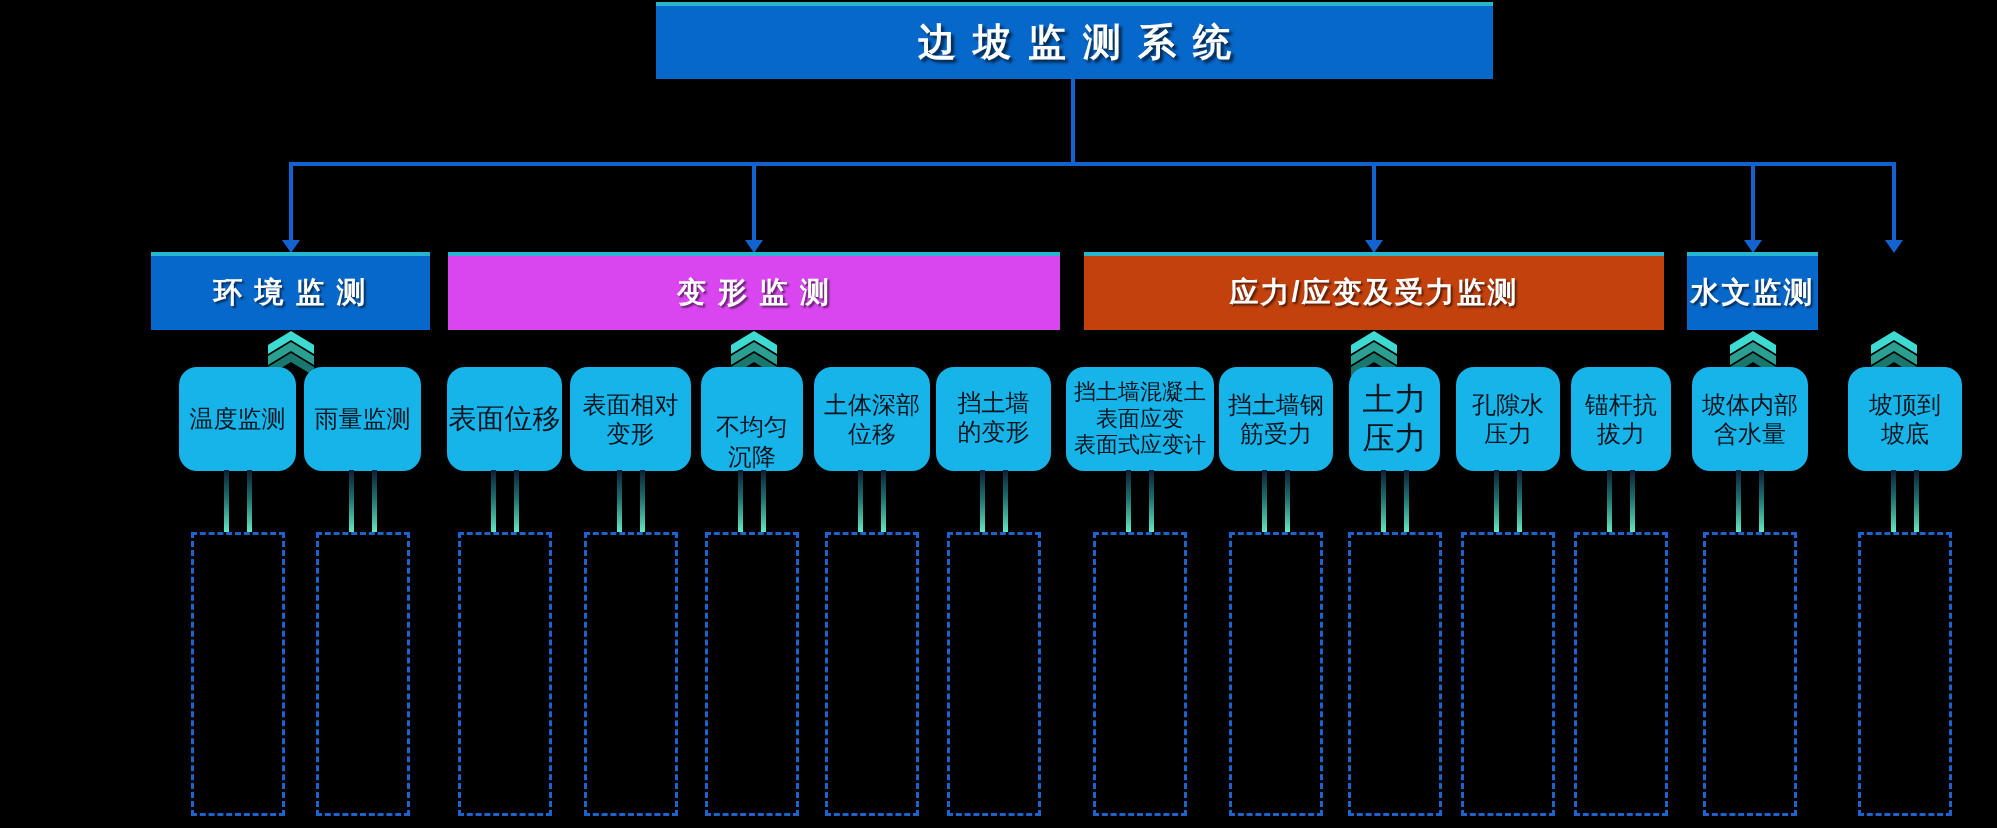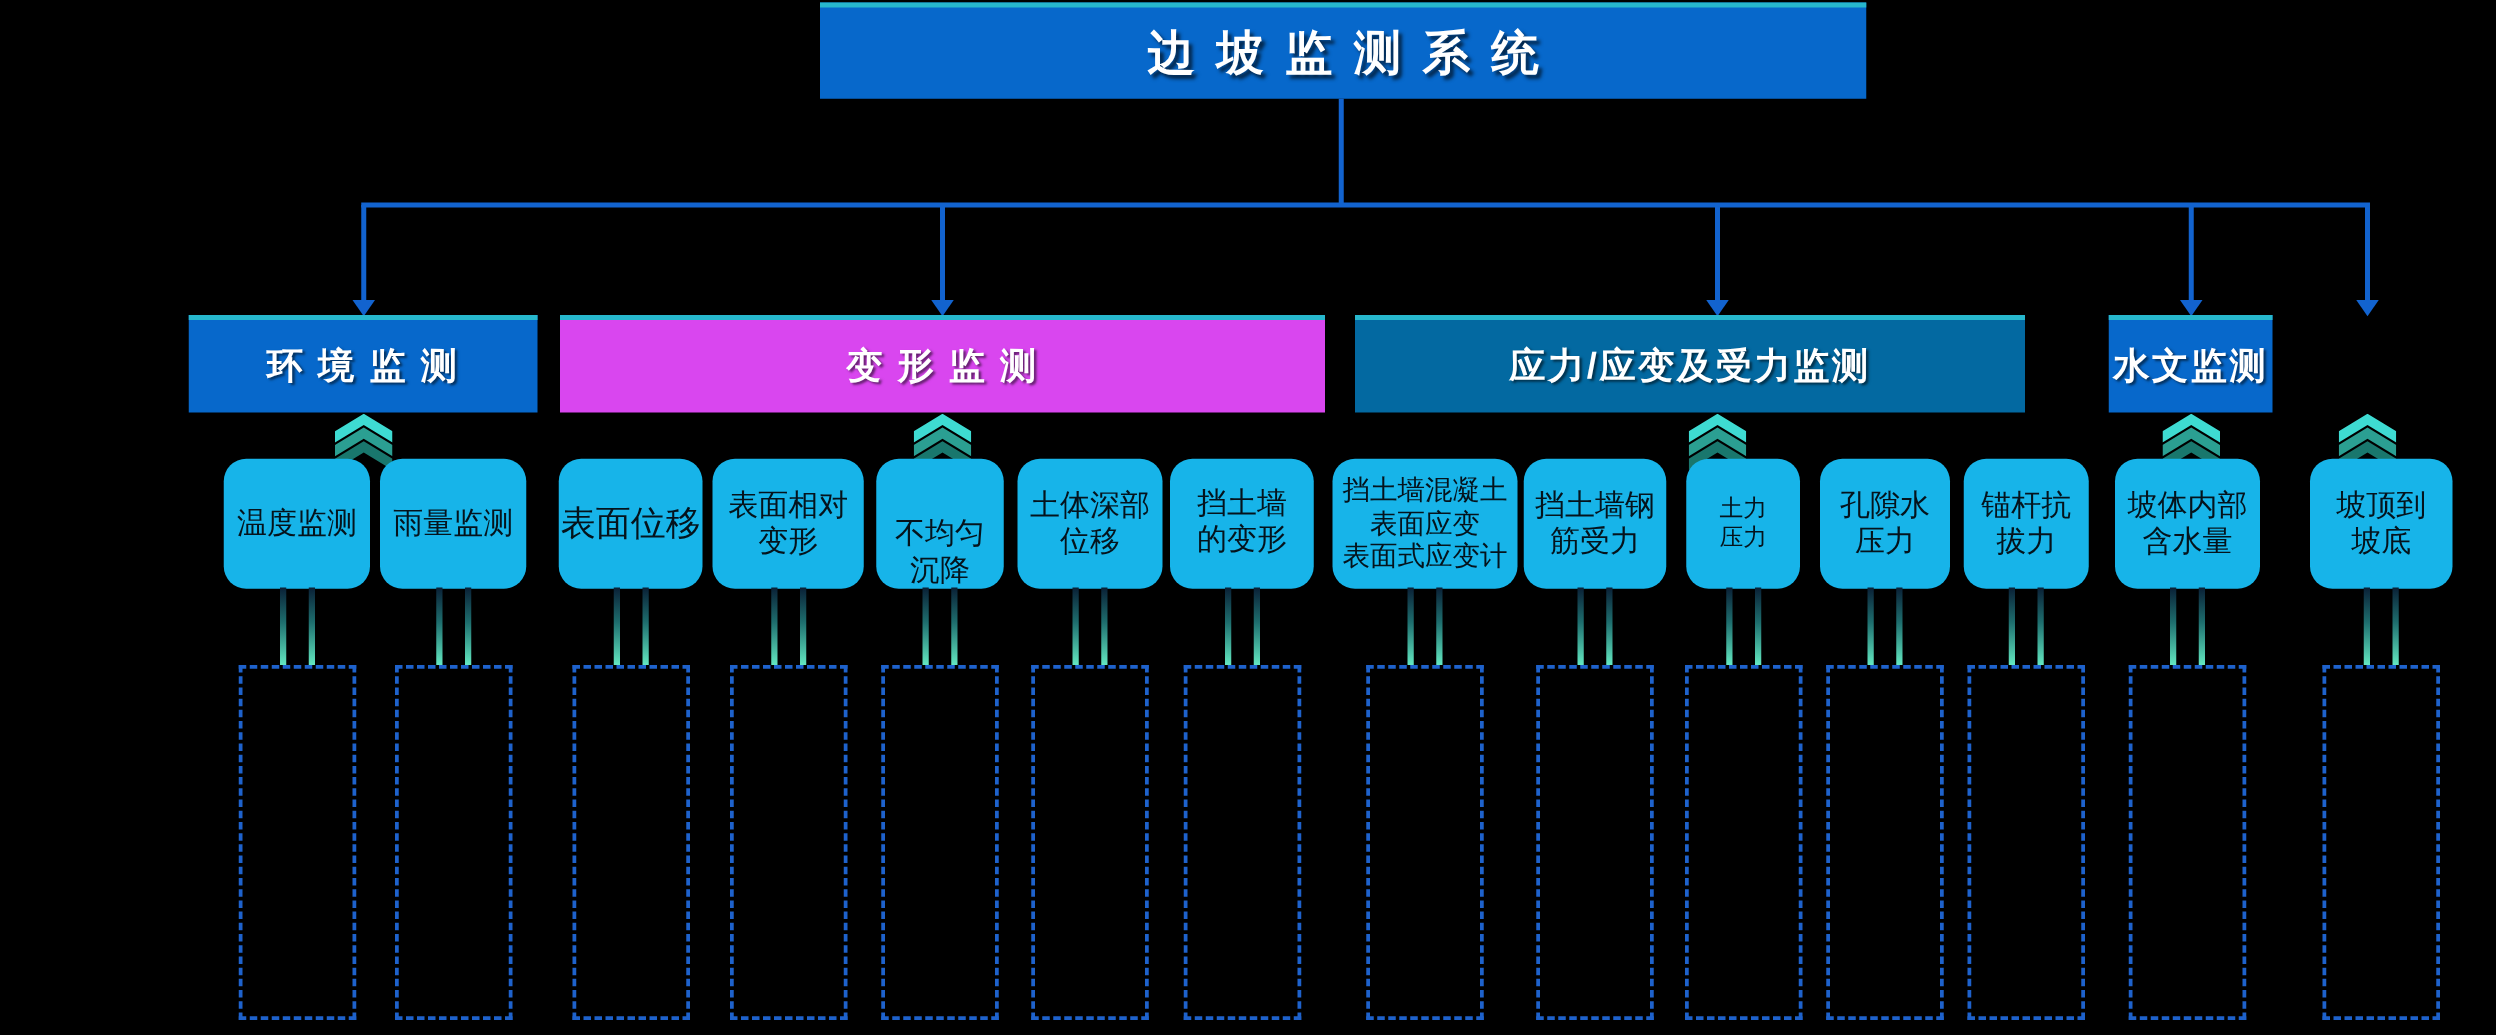--- a/index.html
+++ b/index.html
@@ -47,21 +47,21 @@
     <div class="banner cat" style="left: 448px; top: 252px; width: 612px; height: 78px; background: #d946ef; border-top: 4px solid rgb(39, 183, 205);">
       <span>变 形 监 测</span>
     </div>
     <div class="chev" style="left: 731px; top: 331px; width: 46px; height: 45px;"><svg viewBox="0 0 46 45" width="46" height="45">
         <path d="M0 14 L23 0 L46 14 L46 23 L23 9 L0 23 Z" fill="#3edbd2"></path>
         <path d="M0 25 L23 11 L46 25 L46 34 L23 20 L0 34 Z" fill="#2b9f92"></path>
         <path d="M0 36 L23 22 L46 36 L46 45 L23 31 L0 45 Z" fill="#19776d"></path>
       </svg></div>
     <div class="vline" style="left: 1372px; top: 164px; width: 4px; height: 76px; background: rgb(18, 99, 207);"></div>
     <div class="arrowhead" style="left: 1365px; top: 240px; border-top: 13px solid rgb(18, 99, 207);"></div>
-    <div class="banner cat" style="left: 1084px; top: 252px; width: 536px; height: 78px; background: #0369a1; border-top: 4px solid rgb(39, 183, 205);">
+    <div class="banner cat" style="left: 1084px; top: 252px; width: 580px; height: 78px; background: #c2410c; border-top: 4px solid rgb(39, 183, 205);">
       <span>应力/应变及受力监测</span>
     </div>
     <div class="chev" style="left: 1351px; top: 331px; width: 46px; height: 45px;"><svg viewBox="0 0 46 45" width="46" height="45">
         <path d="M0 14 L23 0 L46 14 L46 23 L23 9 L0 23 Z" fill="#3edbd2"></path>
         <path d="M0 25 L23 11 L46 25 L46 34 L23 20 L0 34 Z" fill="#2b9f92"></path>
         <path d="M0 36 L23 22 L46 36 L46 45 L23 31 L0 45 Z" fill="#19776d"></path>
       </svg></div>
     <div class="vline" style="left: 1750.5px; top: 164px; width: 4px; height: 76px; background: rgb(18, 99, 207);"></div>
     <div class="arrowhead" style="left: 1743.5px; top: 240px; border-top: 13px solid rgb(18, 99, 207);"></div>
     <div class="banner cat" style="left: 1687px; top: 252px; width: 131px; height: 78px; background: rgb(7, 104, 203); border-top: 4px solid rgb(39, 183, 205);">
@@ -115,21 +115,21 @@
 表面应变
 表面式应变计</span></div>
     <div class="pairline" style="left: 1126px; top: 470px; height: 62px; background: linear-gradient(rgb(10, 32, 54) 0%, rgb(30, 110, 110) 45%, rgb(99, 232, 193) 100%);"></div>
     <div class="pairline" style="left: 1149px; top: 470px; height: 62px; background: linear-gradient(rgb(10, 32, 54) 0%, rgb(30, 110, 110) 45%, rgb(99, 232, 193) 100%);"></div>
     <div class="dashedrect" style="left: 1093px; top: 532px; width: 94px; height: 284px; border: 3px dashed rgb(30, 98, 204);"></div>
     <div class="node" style="left: 1219px; top: 367px; width: 114px; height: 104px; background: rgb(23, 180, 233); font-size: 24px;"><span>挡土墙钢
 筋受力</span></div>
     <div class="pairline" style="left: 1262px; top: 470px; height: 62px; background: linear-gradient(rgb(10, 32, 54) 0%, rgb(30, 110, 110) 45%, rgb(99, 232, 193) 100%);"></div>
     <div class="pairline" style="left: 1285px; top: 470px; height: 62px; background: linear-gradient(rgb(10, 32, 54) 0%, rgb(30, 110, 110) 45%, rgb(99, 232, 193) 100%);"></div>
     <div class="dashedrect" style="left: 1229px; top: 532px; width: 94px; height: 284px; border: 3px dashed rgb(30, 98, 204);"></div>
-    <div class="node" style="left: 1349px; top: 367px; width: 91px; height: 104px; background: rgb(23, 180, 233); font-size: 19px;"><span>土力
+    <div class="node" style="left: 1349px; top: 367px; width: 91px; height: 104px; background: rgb(23, 180, 233); font-size: 32px;"><span>土力
 压力</span></div>
     <div class="pairline" style="left: 1380.5px; top: 470px; height: 62px; background: linear-gradient(rgb(10, 32, 54) 0%, rgb(30, 110, 110) 45%, rgb(99, 232, 193) 100%);"></div>
     <div class="pairline" style="left: 1403.5px; top: 470px; height: 62px; background: linear-gradient(rgb(10, 32, 54) 0%, rgb(30, 110, 110) 45%, rgb(99, 232, 193) 100%);"></div>
     <div class="dashedrect" style="left: 1347.5px; top: 532px; width: 94px; height: 284px; border: 3px dashed rgb(30, 98, 204);"></div>
     <div class="node" style="left: 1456px; top: 367px; width: 104px; height: 104px; background: rgb(23, 180, 233); font-size: 24px;"><span>孔隙水
 压力</span></div>
     <div class="pairline" style="left: 1494px; top: 470px; height: 62px; background: linear-gradient(rgb(10, 32, 54) 0%, rgb(30, 110, 110) 45%, rgb(99, 232, 193) 100%);"></div>
     <div class="pairline" style="left: 1517px; top: 470px; height: 62px; background: linear-gradient(rgb(10, 32, 54) 0%, rgb(30, 110, 110) 45%, rgb(99, 232, 193) 100%);"></div>
     <div class="dashedrect" style="left: 1461px; top: 532px; width: 94px; height: 284px; border: 3px dashed rgb(30, 98, 204);"></div>
     <div class="node" style="left: 1571px; top: 367px; width: 100px; height: 104px; background: rgb(23, 180, 233); font-size: 24px;"><span>锚杆抗

